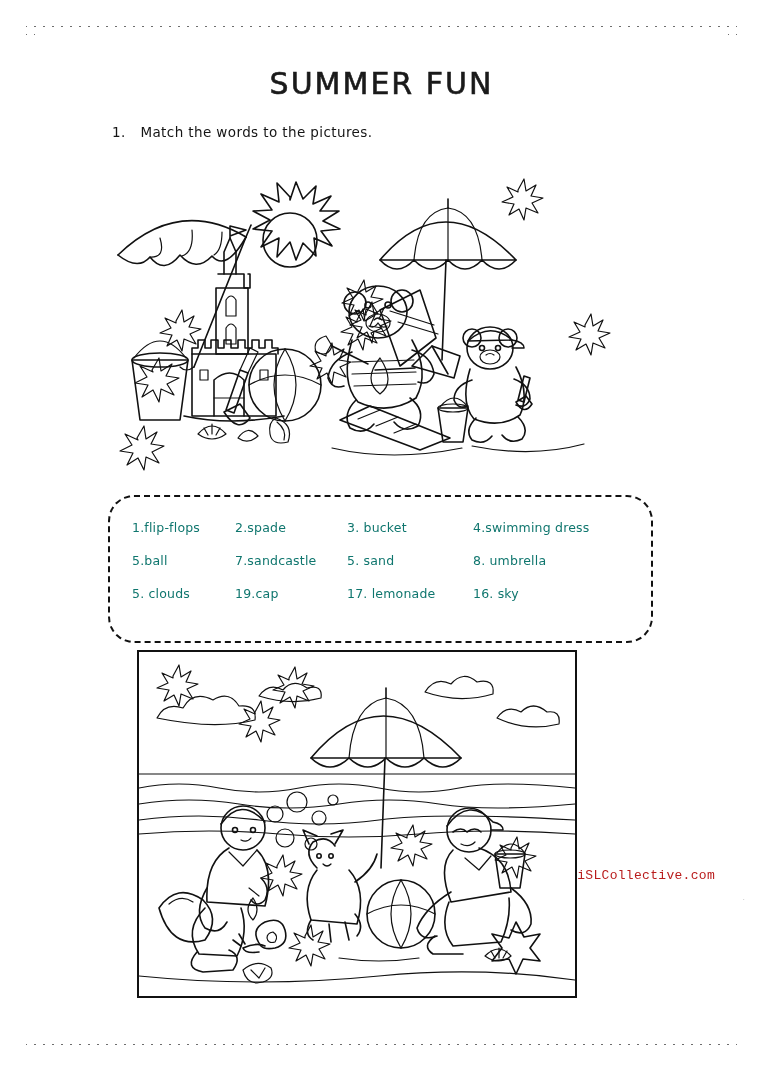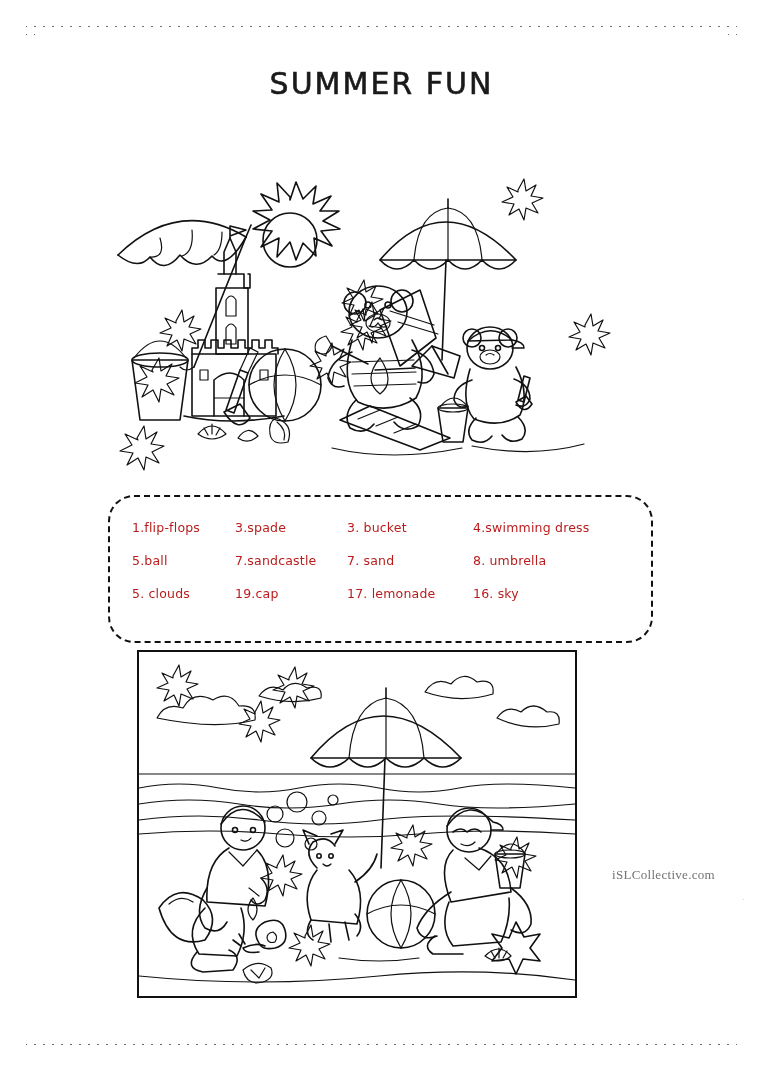--- a/index.html
+++ b/index.html
@@ -111,21 +111,21 @@
     box-sizing: border-box;
     padding: 14px 22px 10px 22px;
   }
   .wordbank .row {
     display: flex;
     height: 33px;
     align-items: center;
   }
   .wordbank .cell {
     font-size: 12.5px;
-    color: #b91c1c;
+    color: #0f766e;
     letter-spacing: .2px;
   }
   .wordbank .c1 { width: 103px; }
   .wordbank .c2 { width: 112px; }
   .wordbank .c3 { width: 126px; }
   .wordbank .c4 { width: 150px; }
 
   
   .art-bottom {
     position: absolute;
@@ -136,23 +136,23 @@
     border: 2px solid #111;
     box-sizing: border-box;
     background: #fff;
     overflow: hidden;
   }
   .watermark {
     position: absolute;
     right: 48px;
     bottom: 43px;
     font-size: 13px;
-    color: #737373;
+    color: #b91c1c;
     letter-spacing: .3px;
-    font-family: Liberation Serif, serif;
+    font-family: Liberation Mono, monospace;
     text-align: right;
   }
   .corner-dot {
     position: absolute;
     right: 18px;
     bottom: 24px;
     font-size: 9px;
     color: #cfcfcf;
   }
   .ink { fill: none; stroke: #111; stroke-width: 1.6; stroke-linejoin: round; stroke-linecap: round; }
@@ -167,20 +167,24 @@
     <div class="edge zig-h top"></div>
     <div class="edge zig-h bottom"></div>
     <div class="edge zig-v left"></div>
     <div class="edge zig-v right"></div>
   </div>
 
   <div class="title">
     <span>SUMMER FUN</span>
   </div>
 
+  <div class="instruction">
+    <span class="num">1.</span>
+    <span>Match the words to the pictures.</span>
+  </div>
 
   <div class="art-top">
     <svg width="600" height="310" viewBox="0 0 600 310" xmlns="http://www.w3.org/2000/svg">
 
       <g class="ink-thin">
         <path d="M72 200 l7 -12 l2 13 l11 -7 l-6 12 l13 2 l-12 6 l7 11 l-13 -6 l-2 13 l-6 -12 l-11 7 l6 -12 l-13 -2 l12 -6 l-7 -11 l13 6 z"></path>
         <path d="M57 268 l7 -12 l2 13 l11 -7 l-6 12 l13 2 l-12 6 l7 11 l-13 -6 l-2 13 l-6 -12 l-11 7 l6 -12 l-13 -2 l12 -6 l-7 -11 l13 6 z"></path>
         <path d="M96 151 l6 -11 l2 12 l10 -6 l-5 11 l12 2 l-11 5 l6 10 l-12 -5 l-2 12 l-5 -11 l-10 6 l5 -11 l-12 -2 l11 -5 l-6 -10 l11 5 z"></path>
         <path d="M246 184 l6 -11 l2 12 l10 -6 l-5 11 l12 2 l-11 5 l6 10 l-12 -5 l-2 12 l-5 -11 l-10 6 l5 -11 l-12 -2 l11 -5 l-6 -10 l11 5 z"></path>
         <path d="M277 150 l6 -11 l2 12 l10 -6 l-5 11 l12 2 l-11 5 l6 10 l-12 -5 l-2 12 l-5 -11 l-10 6 l5 -11 l-12 -2 l11 -5 l-6 -10 l11 5 z"></path>
@@ -317,28 +321,28 @@
       </g>
 
       <path class="ink-thin" d="M252 278 q60 14 130 0"></path>
       <path class="ink-thin" d="M392 276 q60 12 112 -2"></path>
     </svg>
   </div>
 
   <div class="wordbank">
     <div class="row">
       <div class="cell c1">1.flip-flops</div>
-      <div class="cell c2">3.spade</div>
+      <div class="cell c2">2.spade</div>
       <div class="cell c3">3. bucket</div>
       <div class="cell c4">4.swimming dress</div>
     </div>
     <div class="row">
       <div class="cell c1">5.ball</div>
       <div class="cell c2">7.sandcastle</div>
-      <div class="cell c3">7. sand</div>
+      <div class="cell c3">5. sand</div>
       <div class="cell c4">8. umbrella</div>
     </div>
     <div class="row">
       <div class="cell c1">5. clouds</div>
       <div class="cell c2">19.cap</div>
       <div class="cell c3">17. lemonade</div>
       <div class="cell c4">16. sky</div>
     </div>
   </div>
 

